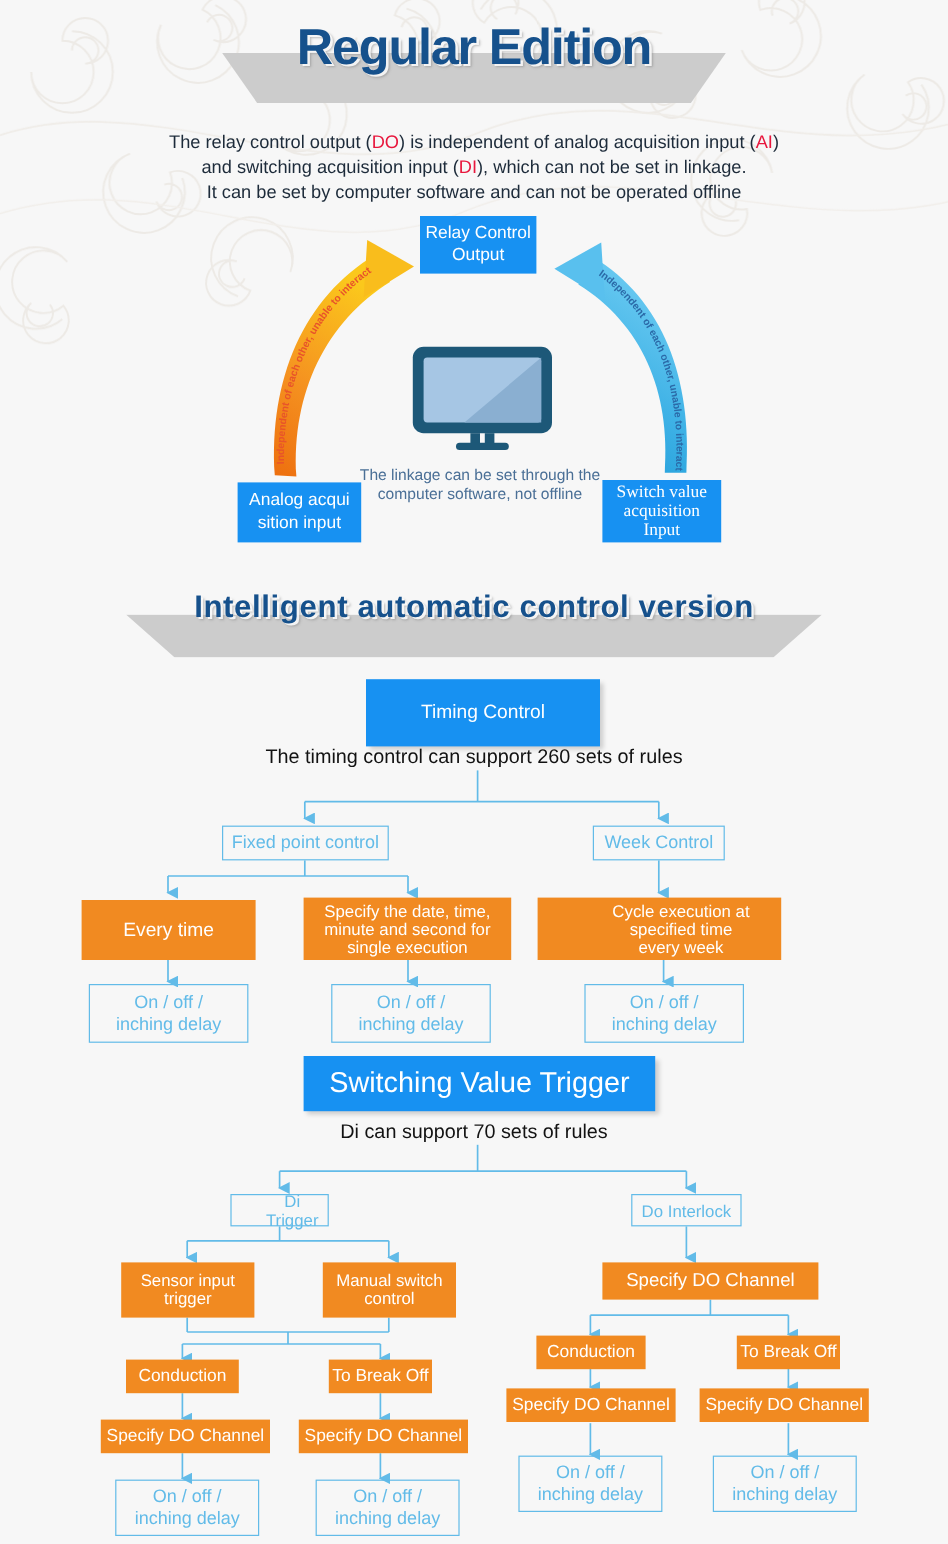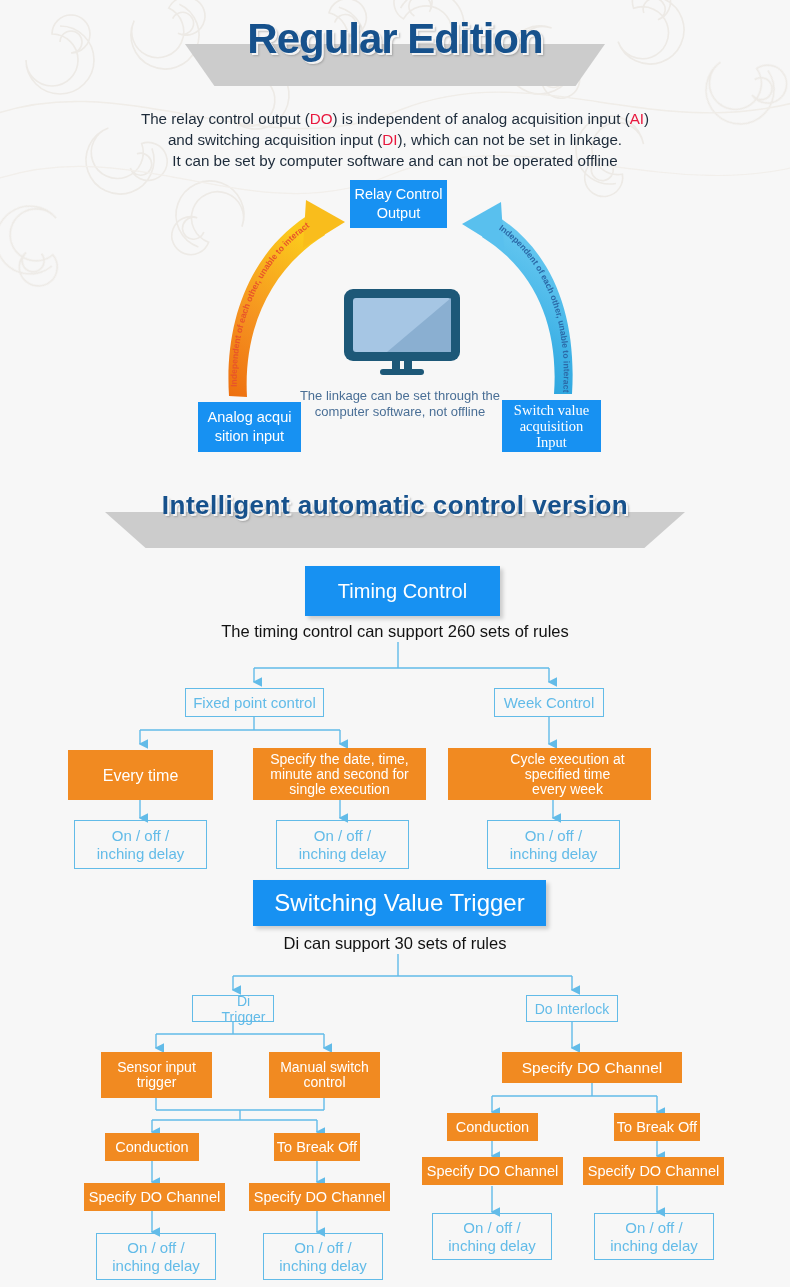--- a/index.html
+++ b/index.html
@@ -53,21 +53,21 @@
   #box-relay{ left:350px; top:180px; width:97px; height:48px; }
   #box-analog{ left:198px; top:402px; width:103px; height:50px; font-size:14.5px; }
   #box-switch{ left:502px; top:400px; width:99px; height:52px; line-height:17px; }
   #box-switch .tight{ line-height:16px;font-family:Liberation Serif, serif; }
 
   .bigblue{
     position:absolute; background:#1791f2; color:#fff;
     display:flex; align-items:center; justify-content:center;
     box-shadow: 3px 3px 4px rgba(0,0,0,.18);
   }
-  #box-timing{ left:305px; top:566px; width:195px; height:50px; font-size:20px; }
+  #box-timing{ left:305px; top:566px; width:195px; height:56px; font-size:16px; }
   #box-swtrig{ left:253px; top:880px; width:293px; height:46px; font-size:24px; }
 
   
   .caption{
     position:absolute; left:280px; top:388px; width:240px; text-align:center;
     color:#4a6f96; font-size:13px; line-height:16px;
   }
 
   
   .subtext{
@@ -284,21 +284,21 @@
     </div>
   </div>
   <div class="lbox" style="left:487px;top:820px;width:133px;height:49px;">
     <div>
       <div>On / off /</div>
       <div>inching delay</div>
     </div>
   </div>
 
   <div class="bigblue" id="box-swtrig">Switching Value Trigger</div>
-  <div class="subtext" id="sub-di">Di can support 30 sets of rules</div>
+  <div class="subtext" id="sub-di">Di can support 70 sets of rules</div>
 
   <svg class="conn">
     <g stroke="#62bbe8" stroke-width="1.4" fill="none">
 
       <line x1="398" y1="954" x2="398" y2="976"></line>
       <line x1="233" y1="976" x2="572" y2="976"></line>
       <line x1="233" y1="976" x2="233" y2="990" marker-end="url(#ah)"></line>
       <line x1="572" y1="976" x2="572" y2="990" marker-end="url(#ah)"></line>
 
       <line x1="233" y1="1022" x2="233" y2="1034"></line>

